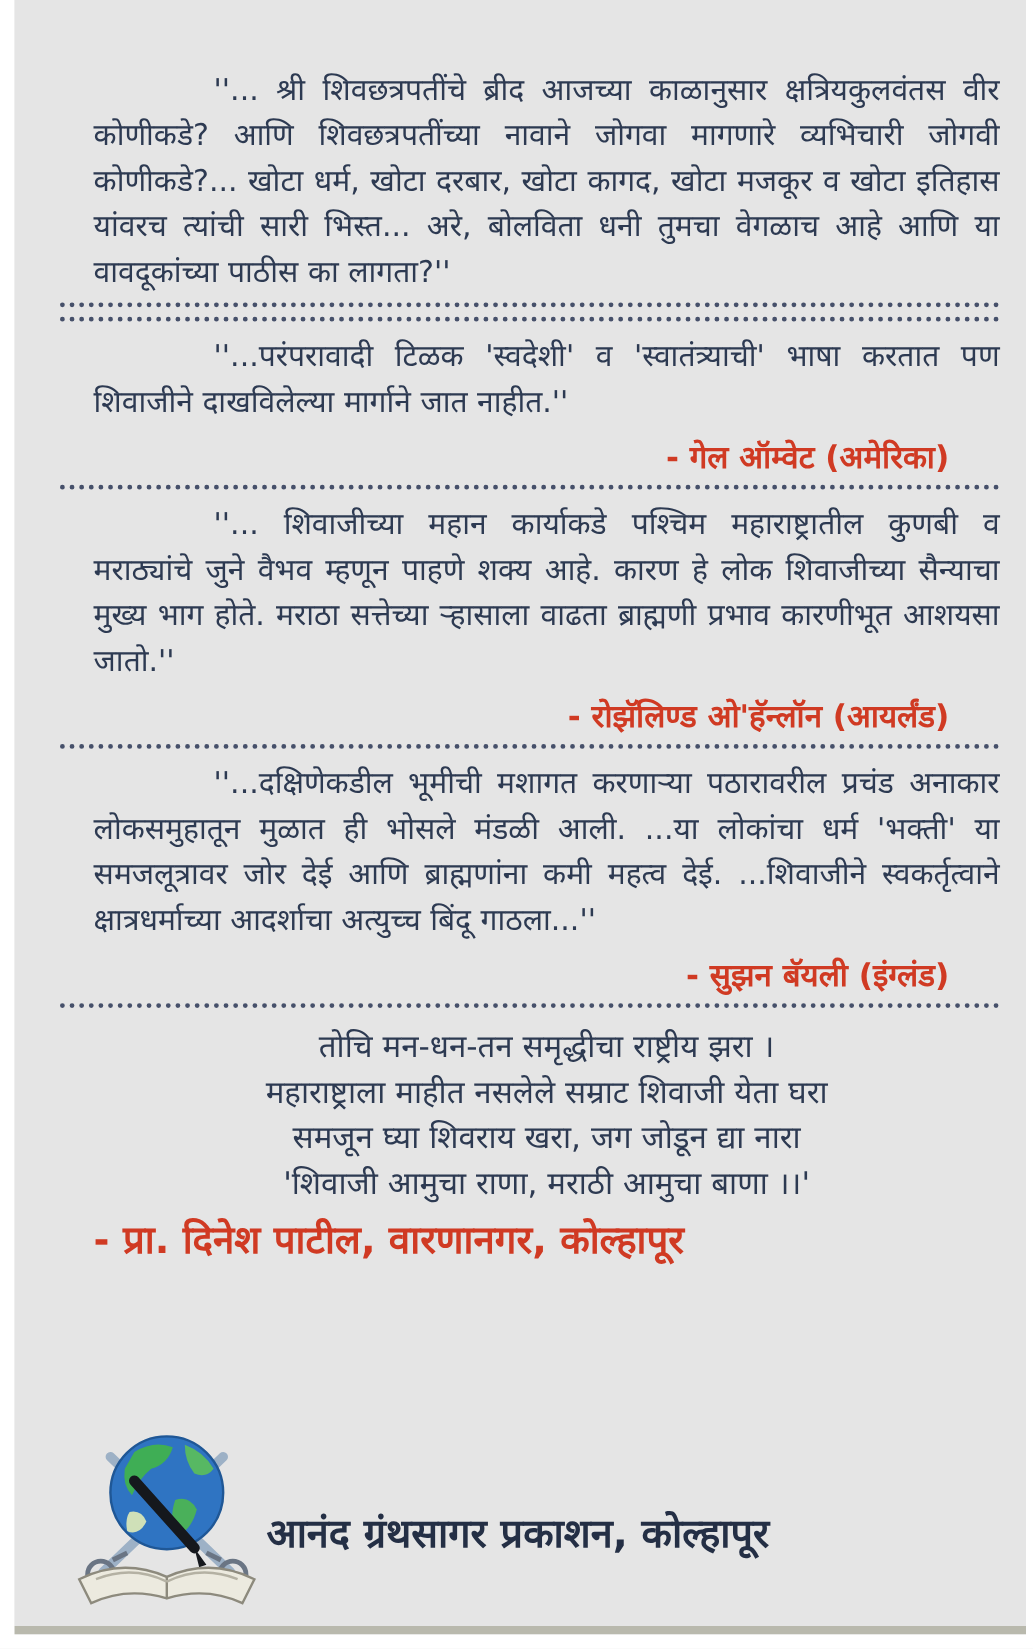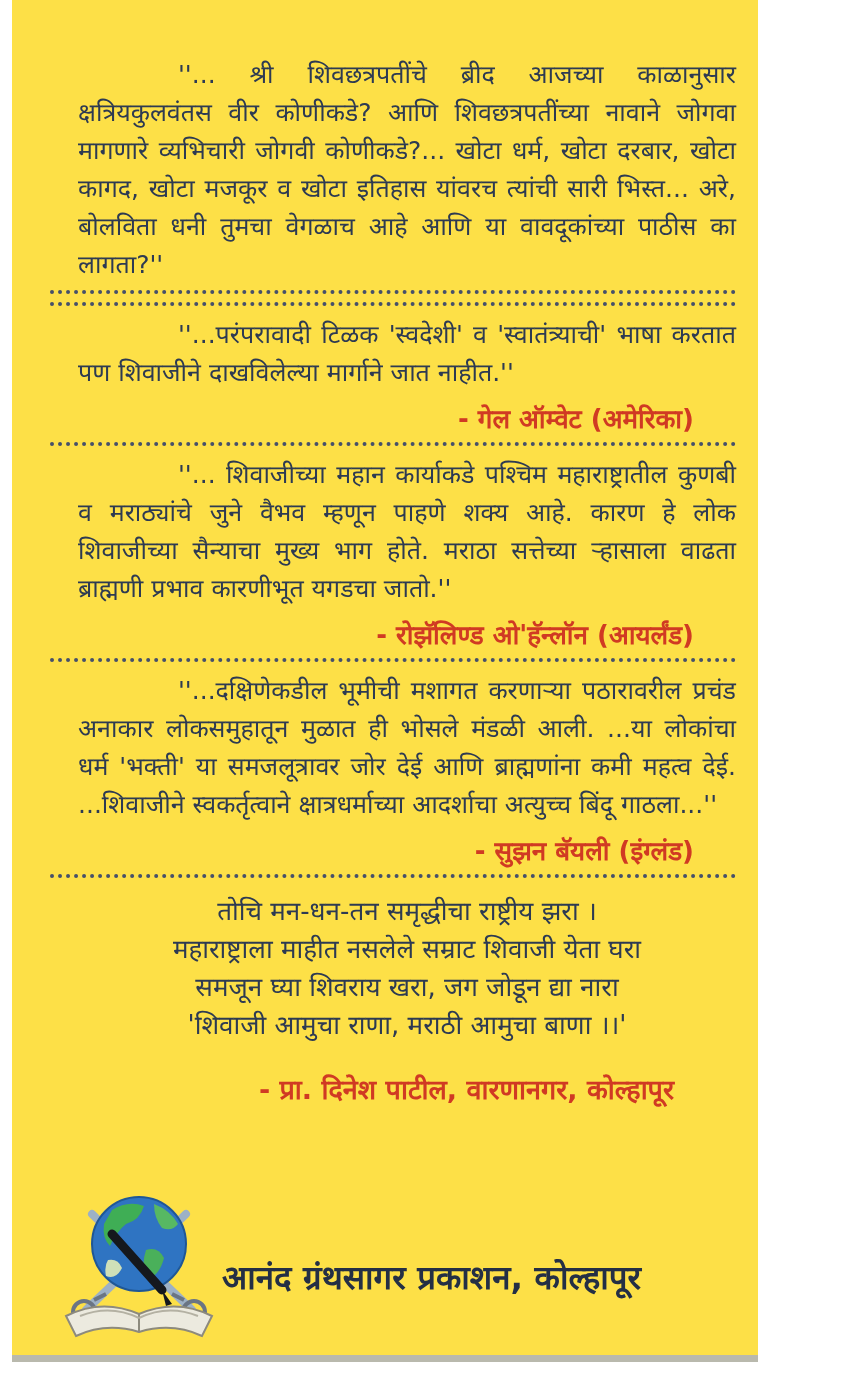--- a/index.html
+++ b/index.html
@@ -5,22 +5,22 @@
   html, body { margin: 0; padding: 0; }
   body {
     width: 861px; height: 1374px;
     background: #ffffff;
     font-family: "DejaVu Sans", "Liberation Sans", sans-serif;
     position: relative;
     overflow: hidden;
   }
   .page {
     position: absolute;
-    left: 12px; top: 0; width: 746px; height: 1362px;
-    background: #fde047;
+    left: 12px; top: 0; width: 843px; height: 1362px;
+    background: #e5e5e5;
     color: #2d3a52;
     overflow: hidden;
   }
   .content {
     padding: 46px 22px 0 66px;
   }
   .quote-text {
     margin: 10px 0 6px 0;
     font-size: 25px;
     line-height: 38px;
@@ -43,24 +43,23 @@
     height: 0;
   }
   .poem {
     margin-top: 14px;
     text-align: center;
     font-size: 26px;
     line-height: 38px;
     font-weight: 500;
   }
   .poem-attribution {
-    text-align: right;
     padding-right: 62px;
-    margin-top: 26px;
-    font-size: 27px;
+    margin-top: 4px;
+    font-size: 32px;
     font-weight: bold;
     color: #d03a23;
   }
   .footer {
     position: absolute;
     left: 0; right: 0; top: 1178px; height: 184px;
   }
   .publisher-logo {
     position: absolute;
     left: 38px; top: 10px;
@@ -88,21 +87,21 @@
 
     <p class="quote-text">''... श्री शिवछत्रपतींचे ब्रीद आजच्या काळानुसार क्षत्रियकुलवंतस वीर कोणीकडे? आणि शिवछत्रपतींच्या नावाने जोगवा मागणारे व्यभिचारी जोगवी कोणीकडे?... खोटा धर्म, खोटा दरबार, खोटा कागद, खोटा मजकूर व खोटा इतिहास यांवरच त्यांची सारी भिस्त... अरे, बोलविता धनी तुमचा वेगळाच आहे आणि या वावदूकांच्या पाठीस का लागता?''</p>
     <div class="separator"></div>
 
     <div class="separator"></div>
 
     <p class="quote-text">''...परंपरावादी टिळक 'स्वदेशी' व 'स्वातंत्र्याची' भाषा करतात पण शिवाजीने दाखविलेल्या मार्गाने जात नाहीत.''</p>
     <div class="attribution">- गेल ऑम्वेट (अमेरिका)</div>
     <div class="separator"></div>
 
-    <p class="quote-text">''... शिवाजीच्या महान कार्याकडे पश्चिम महाराष्ट्रातील कुणबी व मराठ्यांचे जुने वैभव म्हणून पाहणे शक्य आहे. कारण हे लोक शिवाजीच्या सैन्याचा मुख्य भाग होते. मराठा सत्तेच्या ऱ्हासाला वाढता ब्राह्मणी प्रभाव कारणीभूत यगडचा जातो.''</p>
+    <p class="quote-text">''... शिवाजीच्या महान कार्याकडे पश्चिम महाराष्ट्रातील कुणबी व मराठ्यांचे जुने वैभव म्हणून पाहणे शक्य आहे. कारण हे लोक शिवाजीच्या सैन्याचा मुख्य भाग होते. मराठा सत्तेच्या ऱ्हासाला वाढता ब्राह्मणी प्रभाव कारणीभूत आशयसा जातो.''</p>
     <div class="attribution">- रोझॅलिण्ड ओ'हॅन्लॉन (आयर्लंड)</div>
     <div class="separator"></div>
 
     <p class="quote-text">''...दक्षिणेकडील भूमीची मशागत करणाऱ्या पठारावरील प्रचंड अनाकार लोकसमुहातून मुळात ही भोसले मंडळी आली. ...या लोकांचा धर्म 'भक्ती' या समजलूत्रावर जोर देई आणि ब्राह्मणांना कमी महत्व देई. ...शिवाजीने स्वकर्तृत्वाने क्षात्रधर्माच्या आदर्शाचा अत्युच्च बिंदू गाठला...''</p>
     <div class="attribution">- सुझन बॅयली (इंग्लंड)</div>
     <div class="separator"></div>
 
     <div class="poem">
       <div>तोचि मन-धन-तन समृद्धीचा राष्ट्रीय झरा ।</div>
       <div>महाराष्ट्राला माहीत नसलेले सम्राट शिवाजी येता घरा</div>

